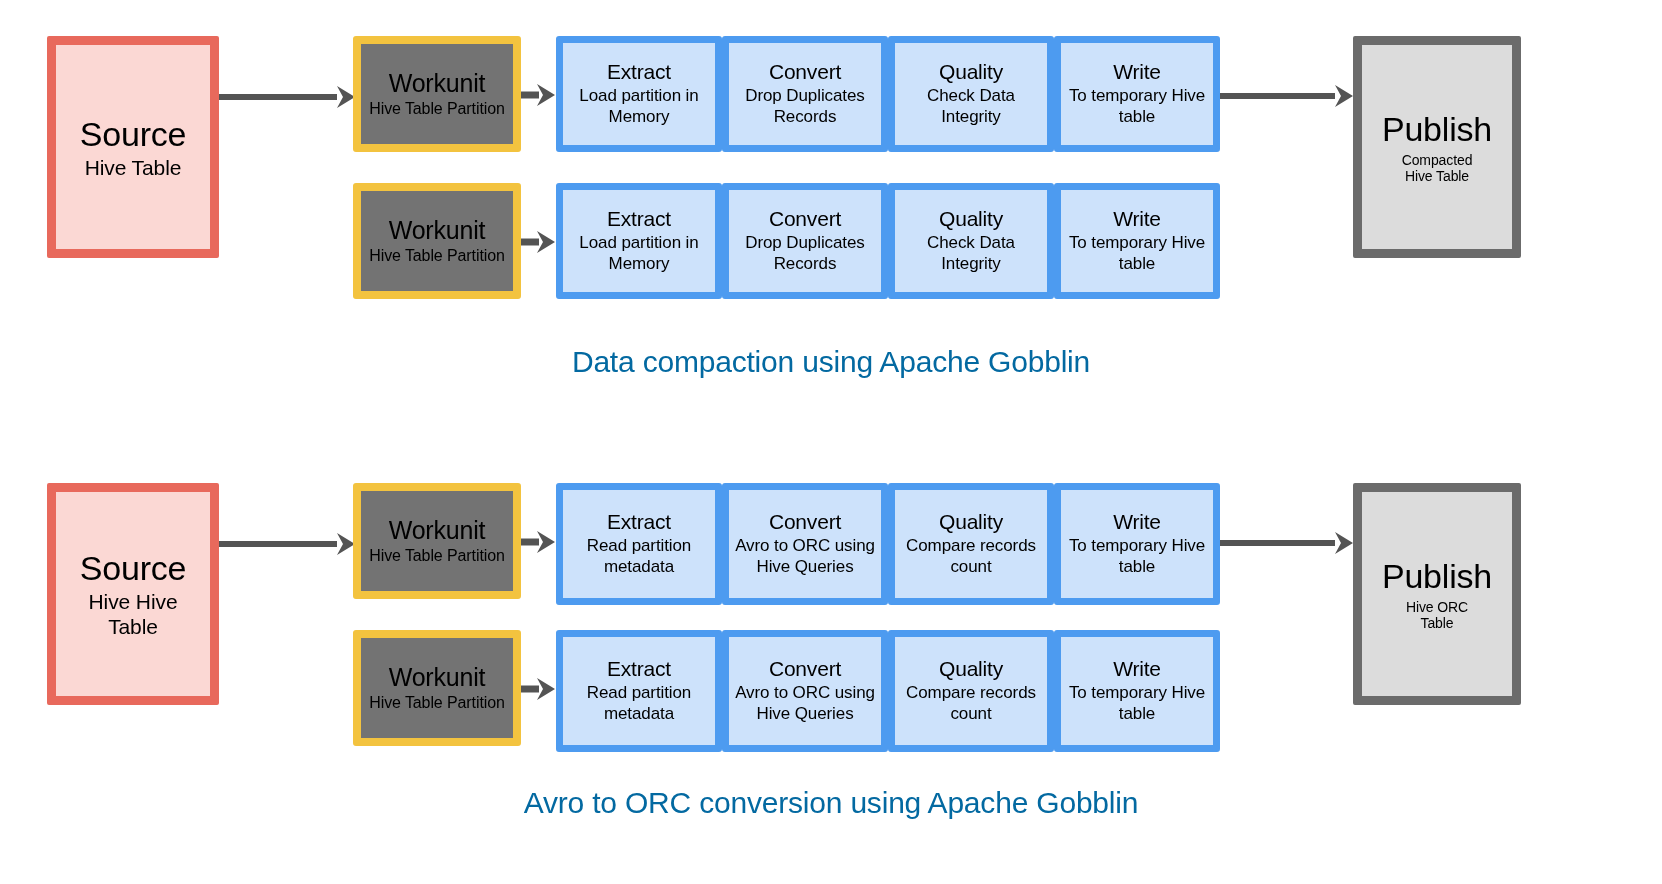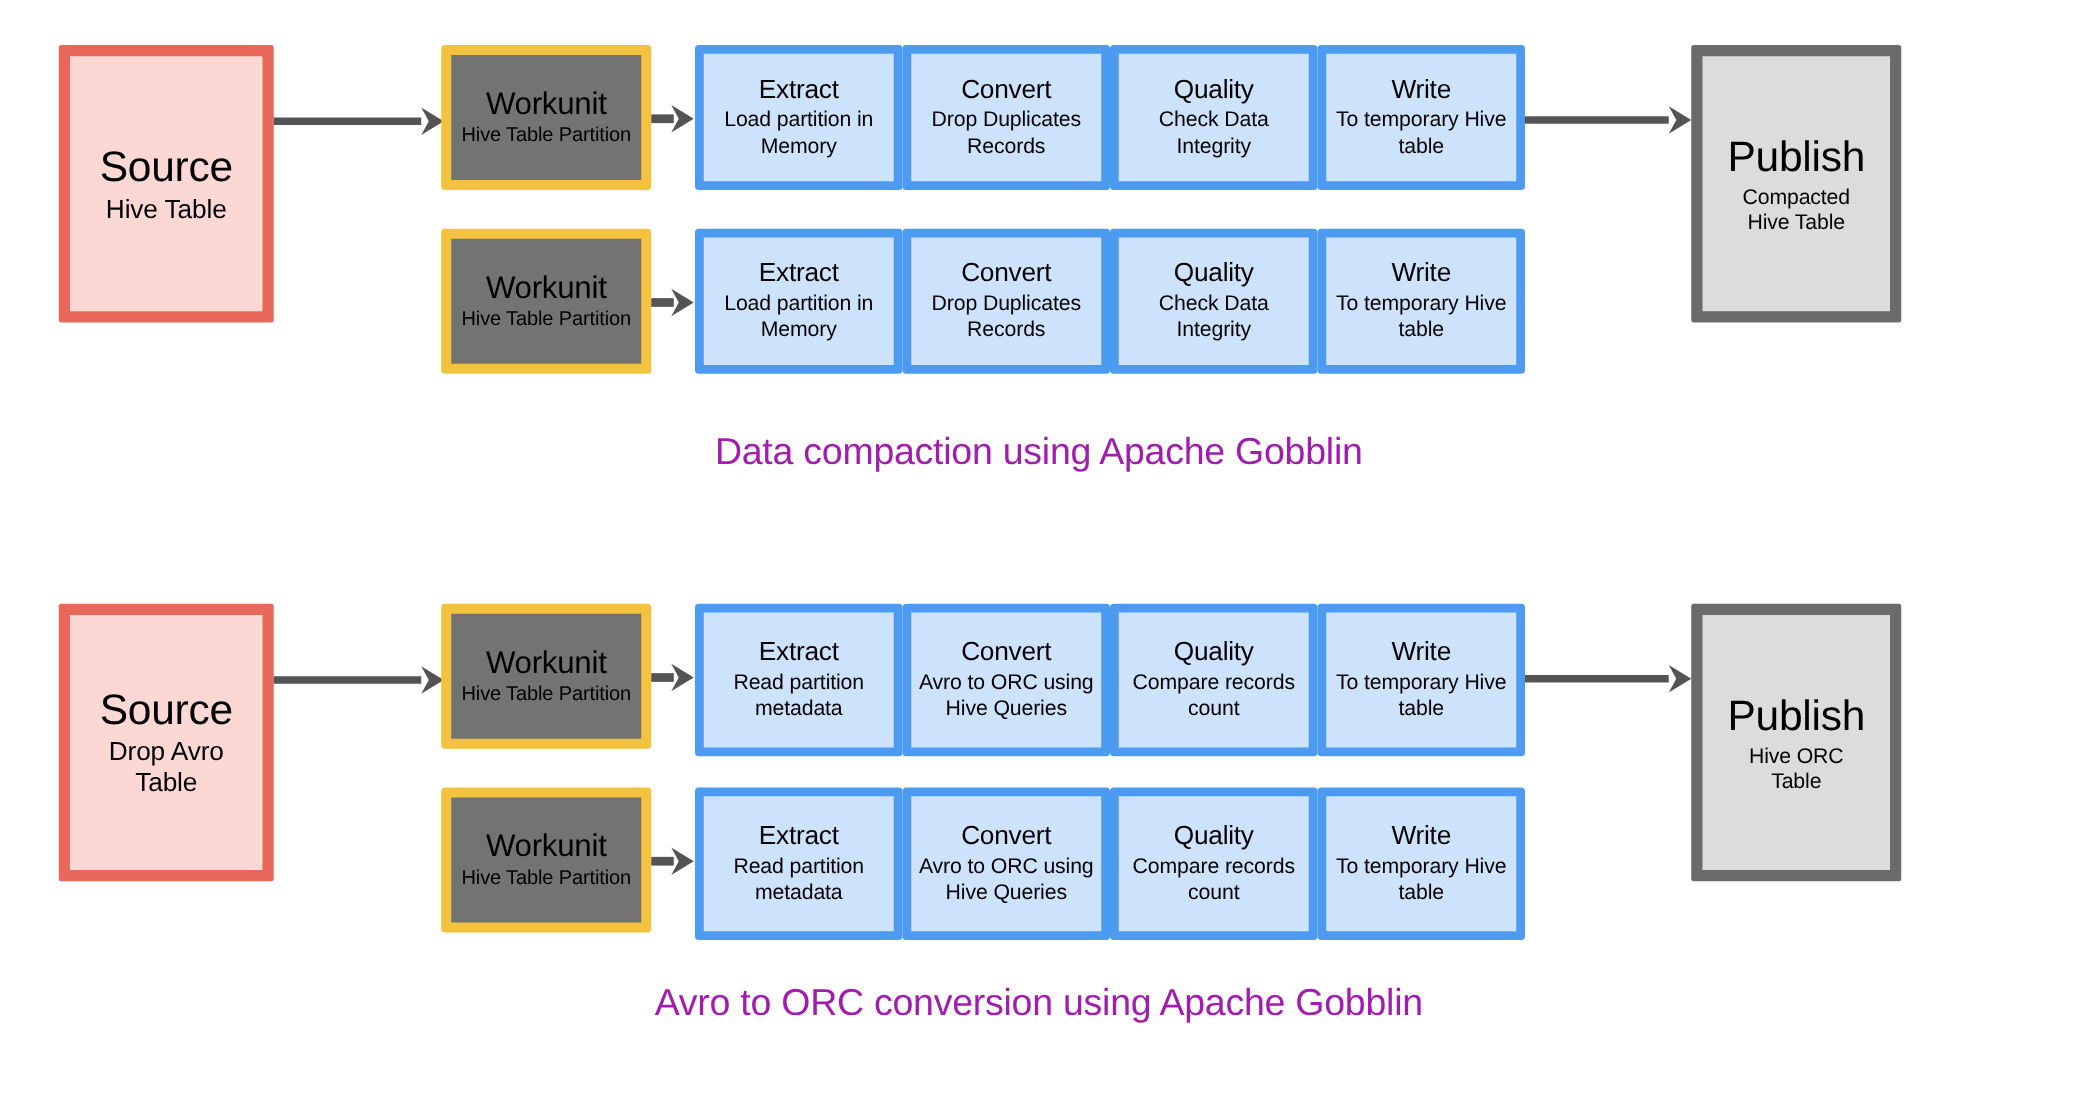--- a/index.html
+++ b/index.html
@@ -70,37 +70,37 @@
   .stage .title { font-size: 21px; margin-bottom: 1px; }
   .stage .sub   { font-size: 17px; line-height: 1.22; }
 
   
   .pub {
     border: 9px solid #6b6b6b;
     background: #dcdcdc;
     border-radius: 2px;
   }
   .pub .title { font-size: 34px; margin-bottom: 2px; }
-  .pub .sub   { font-size: 17px; }
+  .pub .sub   { font-size: 14px; }
 
   
   .arrow {
     position: absolute;
     pointer-events: none;
   }
   .arrow svg { display: block; overflow: visible; }
 
   
   .caption {
     position: absolute;
     width: 100%;
     left: 0;
     text-align: center;
     font-size: 30px;
-    color: #a21caf;
+    color: #0369a1;
     letter-spacing: -0.2px;
   }
 </style>
 </head>
 <body>
 
 <div class="canvas">
 
   <div class="box src" style="left:47px; top:36px; width:172px; height:222px;">
     <div class="title">Source</div>
@@ -188,21 +188,21 @@
   <div class="box pub" style="left:1353px; top:36px; width:168px; height:222px;">
     <div class="title">Publish</div>
     <div class="sub">Compacted</div>
     <div class="sub">Hive Table</div>
   </div>
 
   <div class="caption" style="top:345px;">Data compaction using Apache Gobblin</div>
 
   <div class="box src" style="left:47px; top:483px; width:172px; height:222px;">
     <div class="title">Source</div>
-    <div class="sub">Drop Avro</div>
+    <div class="sub">Hive Hive</div>
     <div class="sub">Table</div>
   </div>
 
   <div class="arrow" style="left:219px; top:531px; width:136px; height:26px;">
     <svg width="136" height="26" viewBox="0 0 136 26">
       <line x1="0" y1="13" x2="118" y2="13" stroke="#545454" stroke-width="6"></line>
       <path d="M118 2 L136 13 L118 24 L124 13 Z" fill="#545454"></path>
     </svg>
   </div>
 

